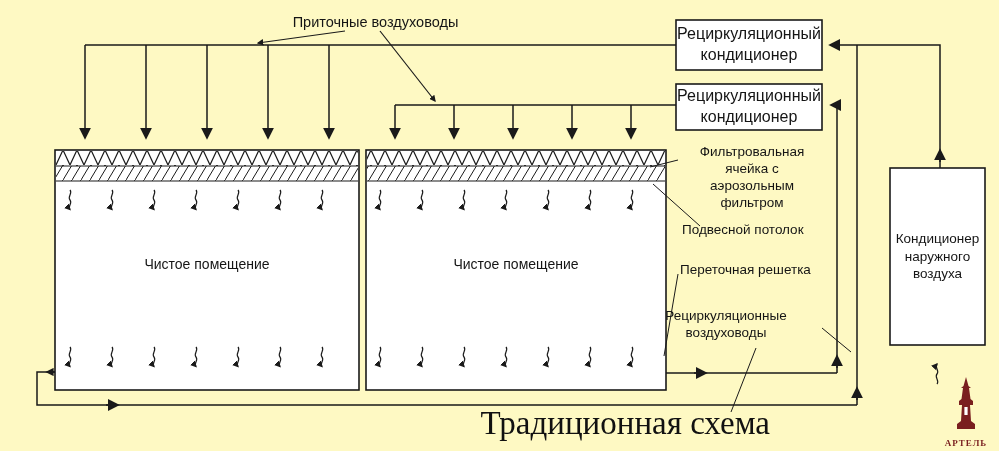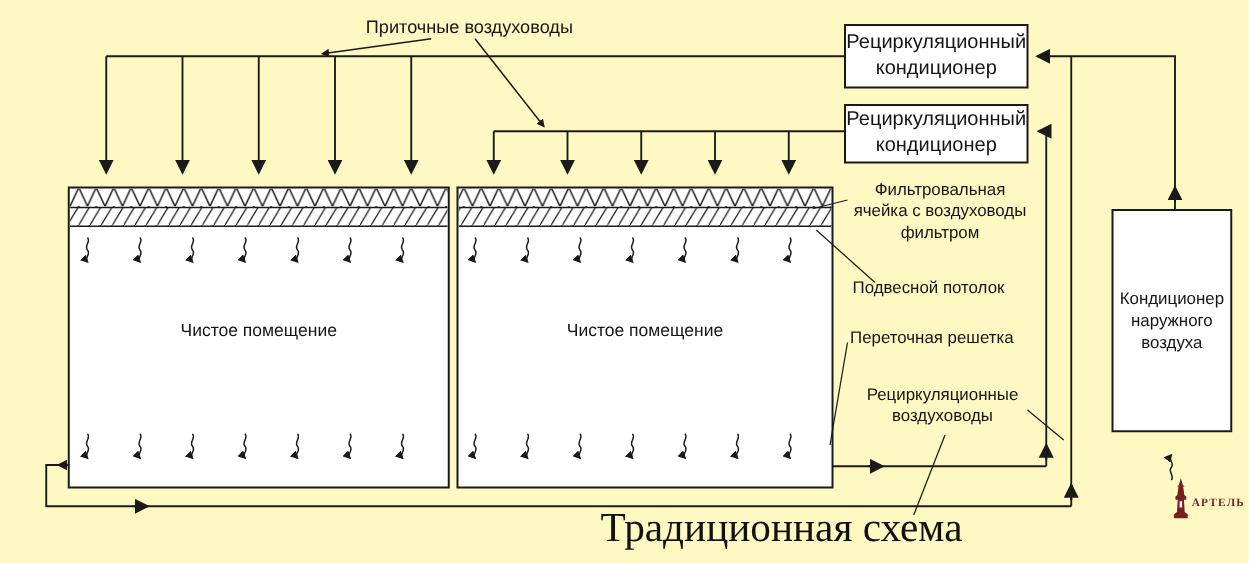--- a/index.html
+++ b/index.html
@@ -10,30 +10,30 @@
   svg.art{position:absolute;left:0;top:0;}
   .lbl{position:absolute;font-size:13px;line-height:1.25;color:#151515;}
   .c{text-align:center;}
   .boxlbl{display:flex;align-items:center;justify-content:center;text-align:center;font-size:16px;line-height:1.3;}
   .lbl-supply{left:278px;top:13px;width:195px;font-size:14.5px;}
   .lbl-box1{left:676px;top:20px;width:146px;height:50px;}
   .lbl-box2{left:676px;top:84px;width:146px;height:46px;}
   .lbl-filter{left:682px;top:144px;width:140px;font-size:13.5px;}
   .lbl-ceiling{left:682px;top:222px;width:170px;font-size:13.5px;}
   .lbl-grille{left:680px;top:262px;width:175px;font-size:13.5px;}
-  .lbl-recirc{left:679px;top:308px;width:150px;font-size:13.5px;}
+  .lbl-recirc{left:651px;top:308px;width:150px;font-size:13.5px;}
   .lbl-outdoor{left:890px;top:168px;width:95px;height:177px;font-size:13.5px;border-radius:20px;}
   .lbl-room1{left:55px;top:256px;width:304px;font-size:14px;}
   .lbl-room2{left:366px;top:256px;width:300px;font-size:14px;}
   .title{
     position:absolute;left:230px;top:405px;width:540px;text-align:right;
     font-family:"Liberation Serif",serif;font-size:33px;color:#111;
   }
   .logo{position:absolute;left:936px;top:354px;width:60px;height:94px;
-    display:flex;align-items:center;justify-content:flex-end;}
+    display:flex;flex-direction:column;align-items:center;justify-content:flex-end;}
   .logo-text{font-family:"Liberation Serif",serif;font-size:9px;font-weight:bold;
     letter-spacing:1px;color:#7a1f1f;margin-top:1px;}
 </style>
 </head>
 <body>
 
 <div class="canvas">
 
   <svg class="art" width="999" height="451" viewBox="0 0 999 451">
     <defs>
@@ -162,21 +162,21 @@
       <line x1="756" y1="348" x2="731" y2="412"></line>
     </g>
   </svg>
 
   <div class="lbl lbl-supply c">Приточные воздуховоды</div>
 
   <div class="lbl boxlbl lbl-box1">Рециркуляционный кондиционер</div>
 
   <div class="lbl boxlbl lbl-box2">Рециркуляционный кондиционер</div>
 
-  <div class="lbl lbl-filter c">Фильтровальная ячейка с воздуховоды фильтром</div>
+  <div class="lbl lbl-filter c">Фильтровальная ячейка с аэрозольным фильтром</div>
 
   <div class="lbl lbl-grille">Переточная решетка</div>
 
   <div class="lbl lbl-ceiling">Подвесной потолок</div>
 
   <div class="lbl lbl-recirc c">Рециркуляционные воздуховоды</div>
 
   <div class="lbl boxlbl lbl-outdoor">Кондиционер наружного воздуха</div>
 
   <div class="lbl lbl-room1 c">Чистое помещение</div>

